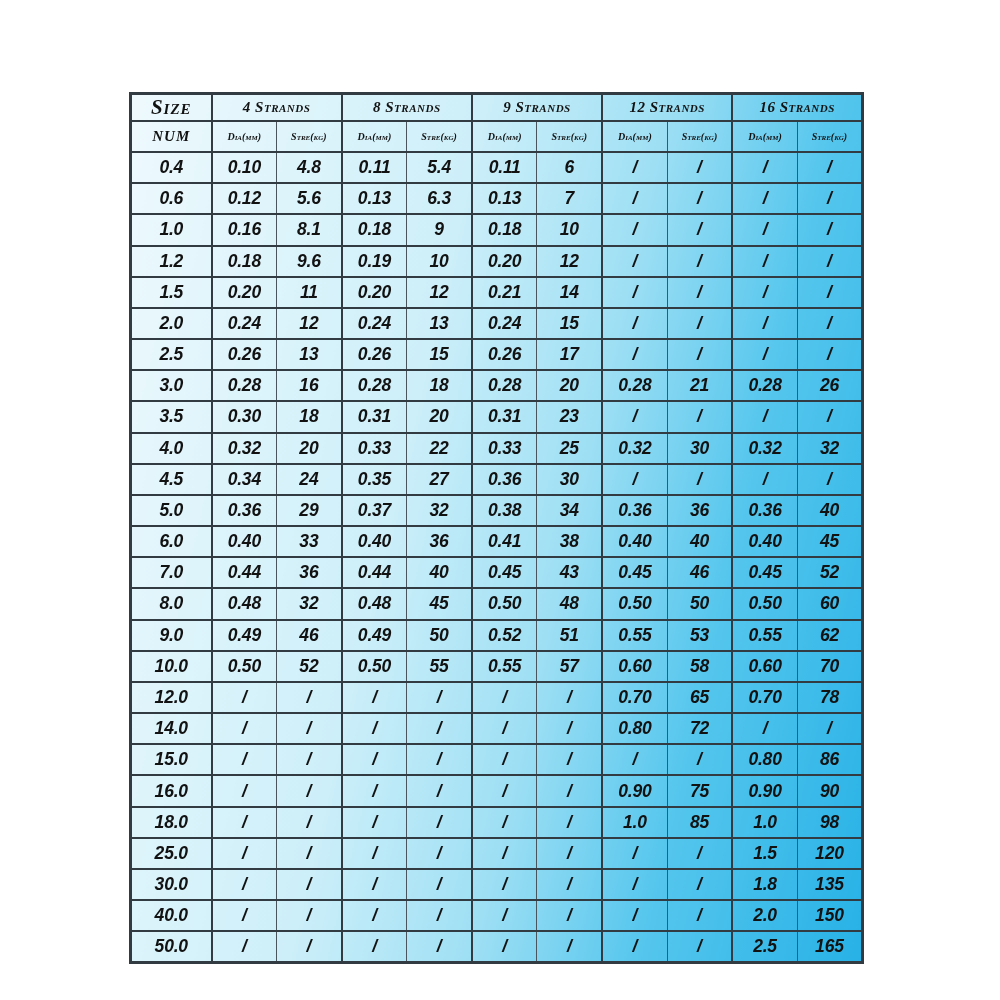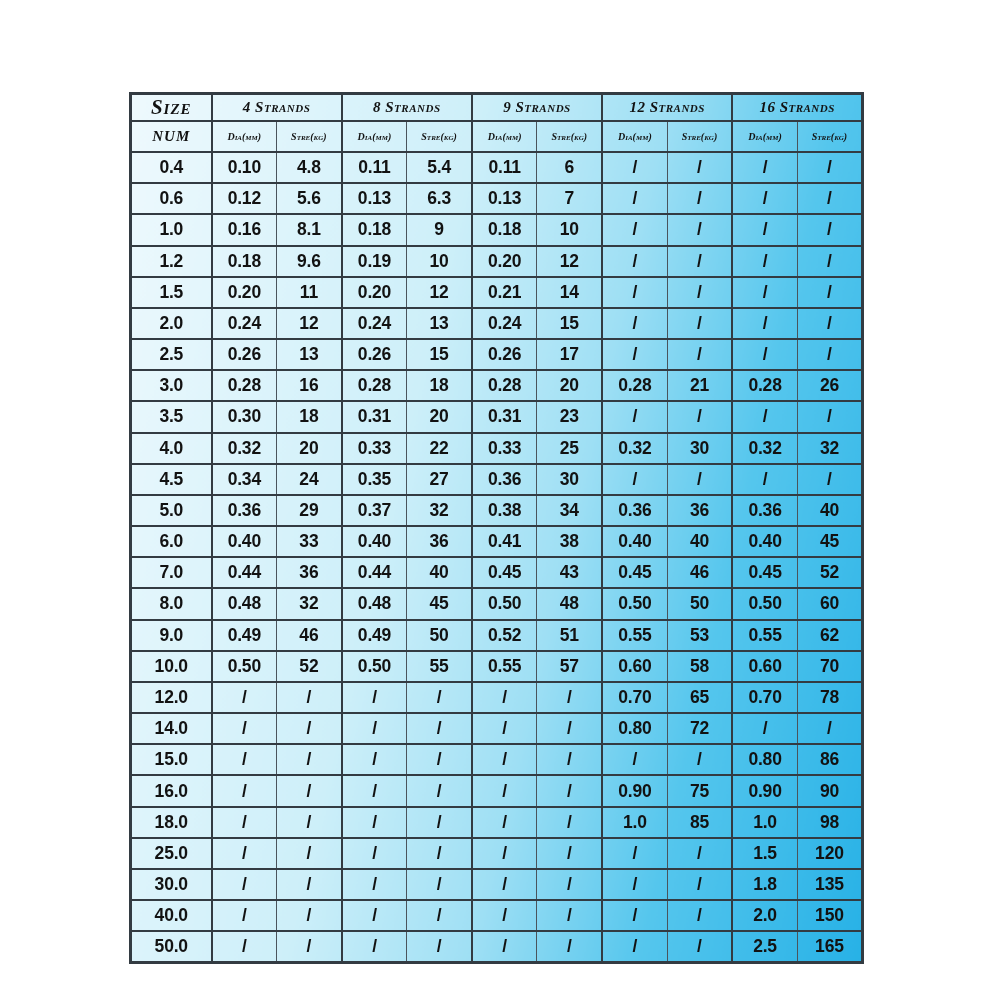--- a/index.html
+++ b/index.html
@@ -61,21 +61,21 @@
   .sub-th      { font-size: 10px; margin-top: 8px; }
   
   tbody td {
     font-family: "Liberation Sans", sans-serif;
     font-weight: bold;
     font-size: 17.5px;
     letter-spacing: -0.2px;
   }
   thead tr.r1 { height: 27px; }
   thead tr.r2 { height: 31px; }
-  tbody tr   { height: 29px; }
+  tbody tr   { height: 29px; font-style: italic; }
 </style>
 </head>
 <body>
 
 <div class="canvas">
   <table class="spec">
     <colgroup>
       <col style="width:81px">
       <col span="10">
     </colgroup>

